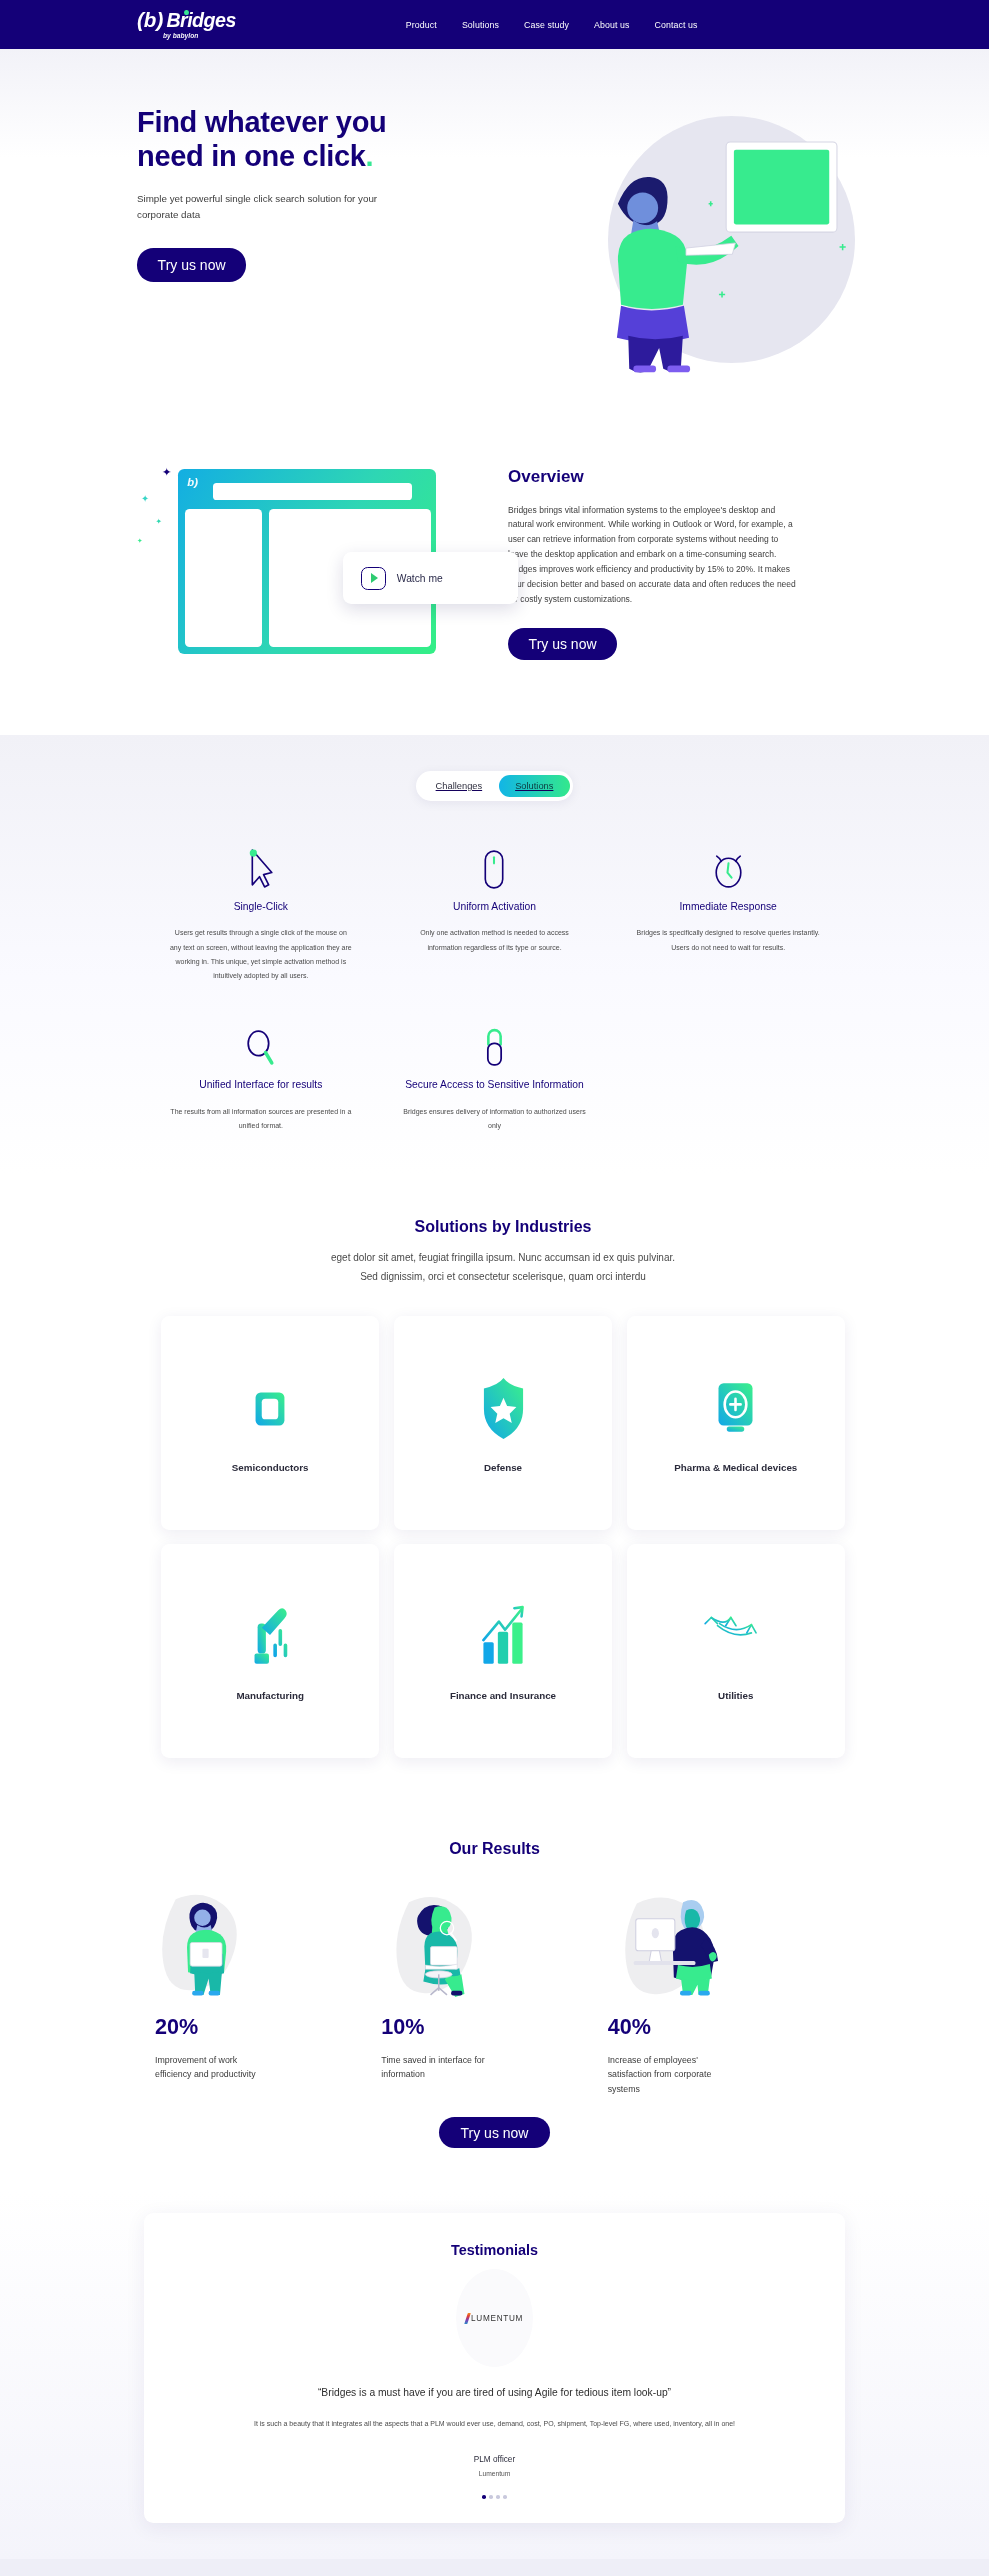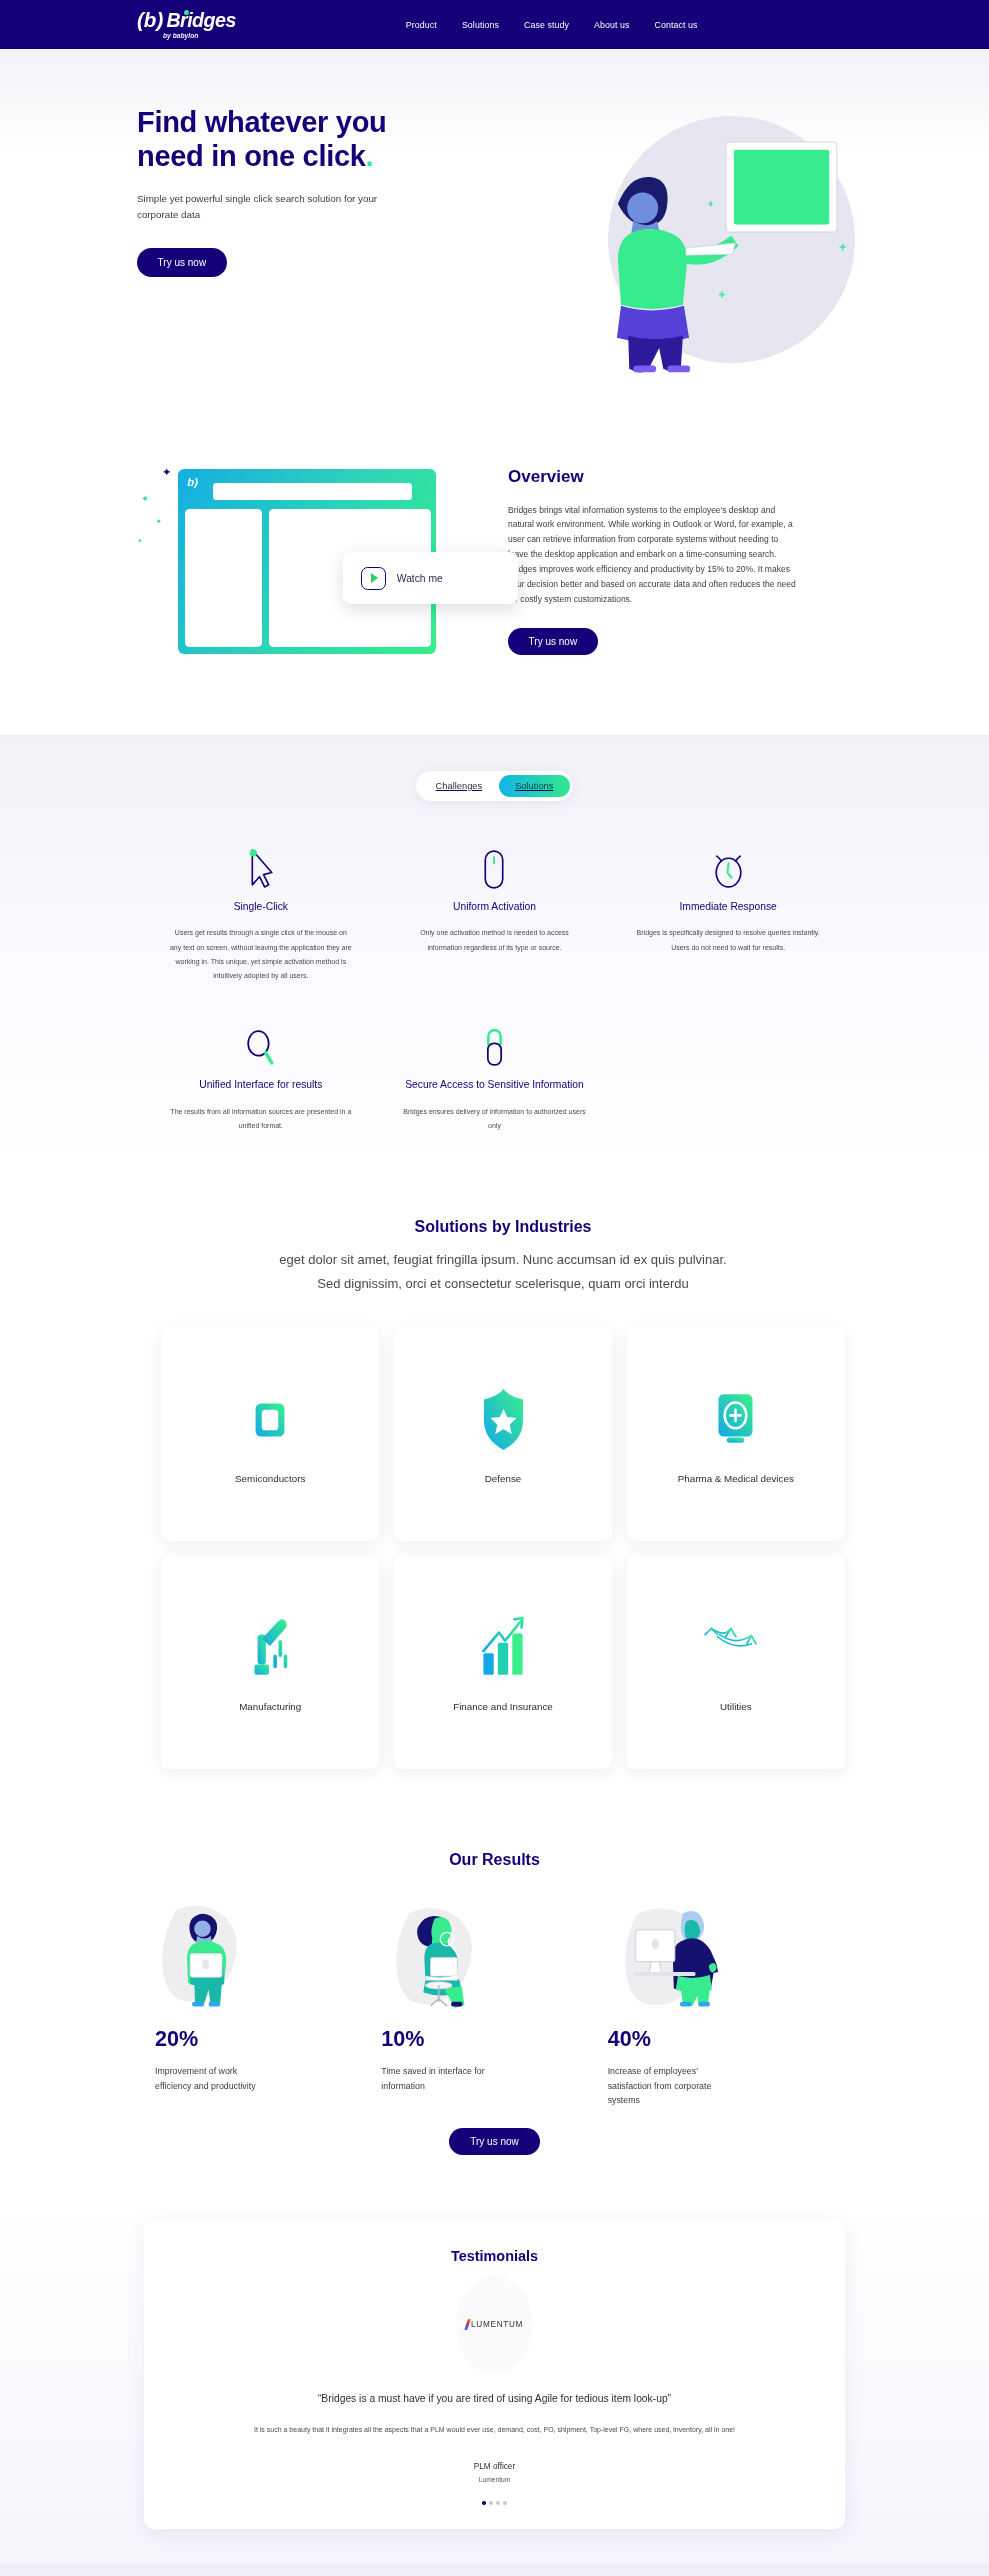--- a/index.html
+++ b/index.html
@@ -50,21 +50,21 @@
   .hero-inner { display:flex; padding:56px 0 0 137px; position:relative; z-index:2; }
   .hero-left { width:350px; }
   .hero-h1 {
     font-size:29px; font-weight:700; line-height:1.18; color:#140078;
     letter-spacing:-0.3px;
   }
   .hero-h1 .dot { color:var(--green); }
   .hero-p { margin-top:17.5px; font-size:9.8px; line-height:1.65; color:#3d3d3d; max-width:242px; }
   .btn {
     display:inline-block; background:#140078; color:#fff;
-    font-size:10px; padding:8.8px 20.6px; border-radius:16.5px;
+    font-size:14px; padding:8.8px 20.6px; border-radius:16.5px;
     border:none; cursor:pointer; margin-top:25px;
     font-family:inherit;
   }
   .hero-art {
     position:absolute; right:103px; top:62px; width:330px; height:268px;
   }
   .hero-blob {
     position:absolute; right:31px; top:5.2px; width:247px; height:247px;
     border-radius:50%; background:#e6e6f0;
   }
@@ -132,34 +132,34 @@
     padding:41px 144px 0 144px; row-gap:36px;
   }
   .fcard { text-align:center; padding:0 25px; }
   .ficon { height:49px; display:flex; align-items:flex-end; justify-content:center; }
   .ftitle { margin-top:9px; font-size:10.3px; font-weight:400; color:#140078; line-height:1.4; }
   .fdesc { margin-top:12.4px; font-size:7px; line-height:2.05; color:#4a4a4a; }
 
   
   .industries { background:#fff; padding:44px 0 46px 17px; }
   .sec-h2 { text-align:center; font-size:16px; font-weight:700; color:#140078; }
-  .sec-sub { text-align:center; margin-top:11.3px; font-size:13px; line-height:1.9; color:#4a4a4a; }
+  .sec-sub { text-align:center; margin-top:11.3px; font-size:10px; line-height:1.9; color:#4a4a4a; }
   .igrid {
     display:grid; grid-template-columns:repeat(3,1fr); gap:14.4px;
     padding:30px 144px 0 144px;
   }
   .icard {
     background:#fff; border-radius:8.2px; height:214px;
     box-shadow:0 3.1px 14.4px rgba(40,30,100,.08);
     display:flex; flex-direction:column; align-items:center;
     justify-content:center; padding:15.5px;
   }
   .icard-icon { height:77px; display:flex; align-items:center; justify-content:center; }
   .icard-label {
-    margin-top:14px; font-size:9.8px; color:#2b2b3b; text-align:center; line-height:1.5;
+    margin-top:14px; font-size:9.8px; color:#2b2b3b; text-align:center; line-height:1.5;font-weight:bold;
   }
 
   
   .results { background:#fff; padding:36px 0 44px 0; }
   .rgrid { display:grid; grid-template-columns:repeat(3,1fr); padding:31px 155px 0 155px; }
   .rcard { }
   .rart { height:108px; position:relative; }
   .rnum { font-size:21.6px; font-weight:700; color:#140078; margin-top:17.5px; }
   .rtext { margin-top:12.4px; font-size:8.8px; line-height:1.65; color:#3a3a3a; max-width:111px; }
   .rbtn-wrap { display:flex; justify-content:center; margin-top:20.6px; }

